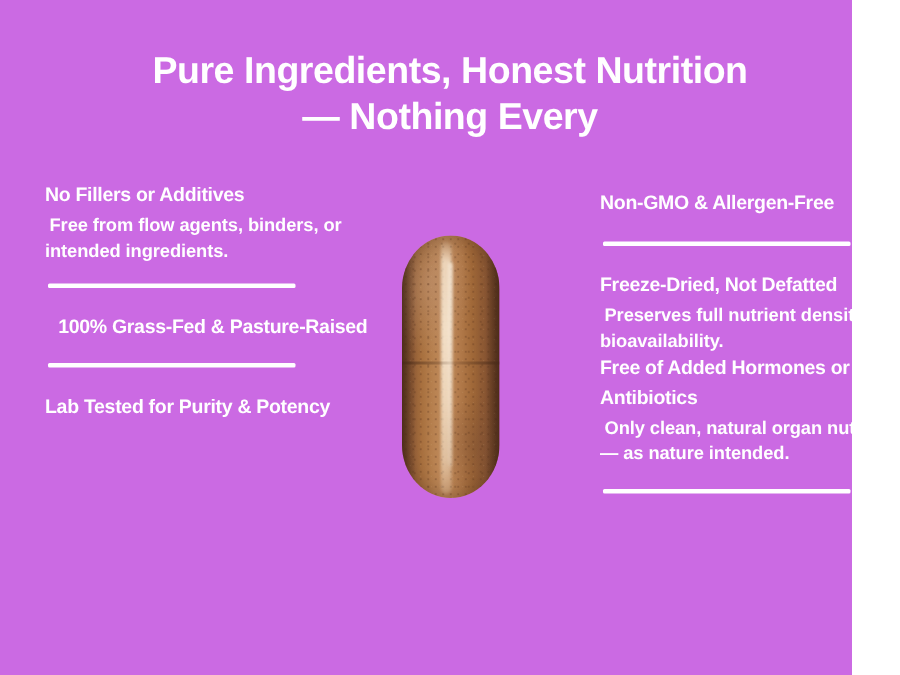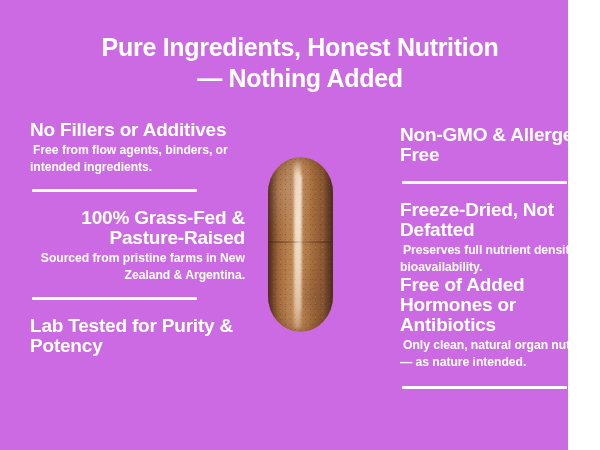--- a/index.html
+++ b/index.html
@@ -43,21 +43,21 @@
     position: absolute;
     top: 120px;
     width: 215px;
     color: #ffffff;
   }
   .col-left  { left: 30px; }
   .col-right { left: 380px; }
 
   .feature { position: relative; }
   .feature-title {
-    font-size: 19px;
+    font-size: 13px;
     font-weight: 700;
     line-height: 20px;
     letter-spacing: -0.2px;
     margin: 0 0 2px 0;
   }
   .feature-desc {
     font-size: 12.2px;
     font-weight: 600;
     line-height: 16.5px;
     letter-spacing: -0.05px;
@@ -175,34 +175,33 @@
     background: linear-gradient(to left, rgba(58,33,18,0.55), rgba(58,33,18,0));
   }
 </style>
 </head>
 <body>
 
 <div id="poster">
 
   <div class="title-block">
     <div class="title-line">Pure Ingredients, Honest Nutrition</div>
-    <div class="title-line">— Nothing Added</div>
+    <div class="title-line">— Nothing Every</div>
   </div>
 
   <div class="col col-left">
 
     <div class="feature f1">
       <p class="feature-title">No Fillers or Additives</p>
       <p class="feature-desc">Free from flow agents, binders, or intended ingredients.</p>
       <div class="divider"></div>
     </div>
 
     <div class="feature f2">
       <p class="feature-title">100% Grass-Fed &amp; Pasture-Raised</p>
-      <p class="feature-desc">Sourced from pristine farms in New Zealand &amp; Argentina.</p>
       <div class="divider"></div>
     </div>
 
     <div class="feature f3">
       <p class="feature-title">Lab Tested for Purity &amp; Potency</p>
     </div>
 
   </div>
 
   <div class="capsule-wrap">

